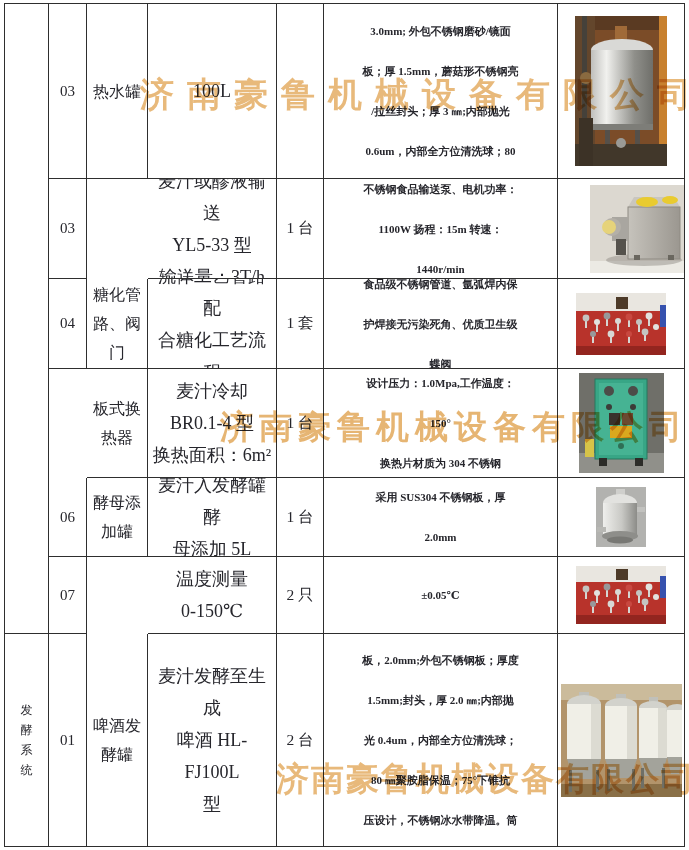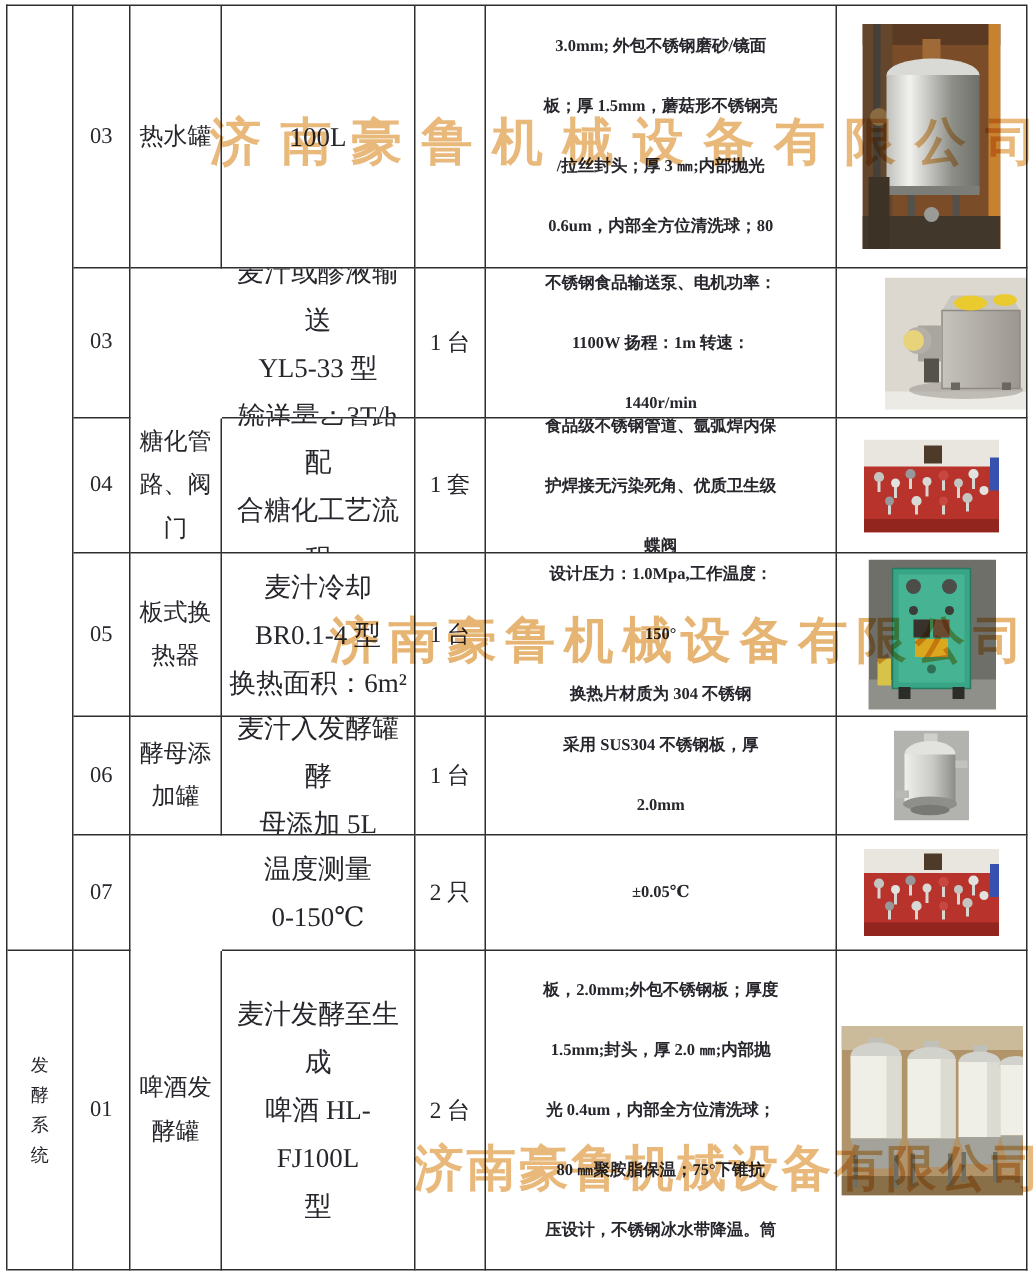--- a/index.html
+++ b/index.html
@@ -85,21 +85,21 @@
         <rect x="4" y="102" width="14" height="48" fill="#3c3226"></rect>
       </svg>
     </div>
 
     <div class="cell no" style="grid-area:2/2">03</div>
     <div class="cell spec" style="grid-area:2/4">麦汁或醪液输送
 YL5-33 型
 输送量：3T/h</div>
     <div class="cell qty" style="grid-area:2/5">1 台</div>
     <div class="cell desc" style="grid-area:2/6">不锈钢食品输送泵、电机功率：
-1100W 扬程：1m 转速：
+1100W 扬程：15m 转速：
 1440r/min</div>
     <div class="cell img right" style="grid-area:2/7">
       <svg width="94" height="88" viewBox="0 0 94 88">
         <defs>
             <linearGradient id="pg" x1="0" y1="0" x2="1" y2="0">
           <stop offset="0" stop-color="#c6c3bc"></stop>
               <stop offset="1" stop-color="#9b9790"></stop>
         </linearGradient>
           </defs>
         <rect width="94" height="88" fill="#dcd8d0"></rect>
@@ -156,21 +156,20 @@
           <circle cx="63" cy="29" r="3" fill="#c4c4c0"></circle>
         <circle cx="73" cy="23" r="3.4" fill="#e2e2de"></circle>
           <circle cx="17" cy="41" r="3" fill="#98989a"></circle>
         <circle cx="35" cy="41" r="3.4" fill="#d8d8d4"></circle>
           <circle cx="53" cy="41" r="3" fill="#c84840"></circle>
         <circle cx="69" cy="39" r="3.4" fill="#c4c4c0"></circle>
           <circle cx="80" cy="34" r="3" fill="#e2e2de"></circle>
       </svg>
     </div>
 
-    <div class="cell no" style="grid-area:4/2">05</div>
     <div class="cell name" style="grid-area:4/3">板式换
 热器</div>
     <div class="cell spec" style="grid-area:4/4">麦汁冷却
 BR0.1-4 型
 换热面积：6m²</div>
     <div class="cell qty" style="grid-area:4/5">1 台</div>
     <div class="cell desc" style="grid-area:4/6">设计压力：1.0Mpa,工作温度：
 150°
 换热片材质为 304 不锈钢</div>
     <div class="cell img" style="grid-area:4/7">

